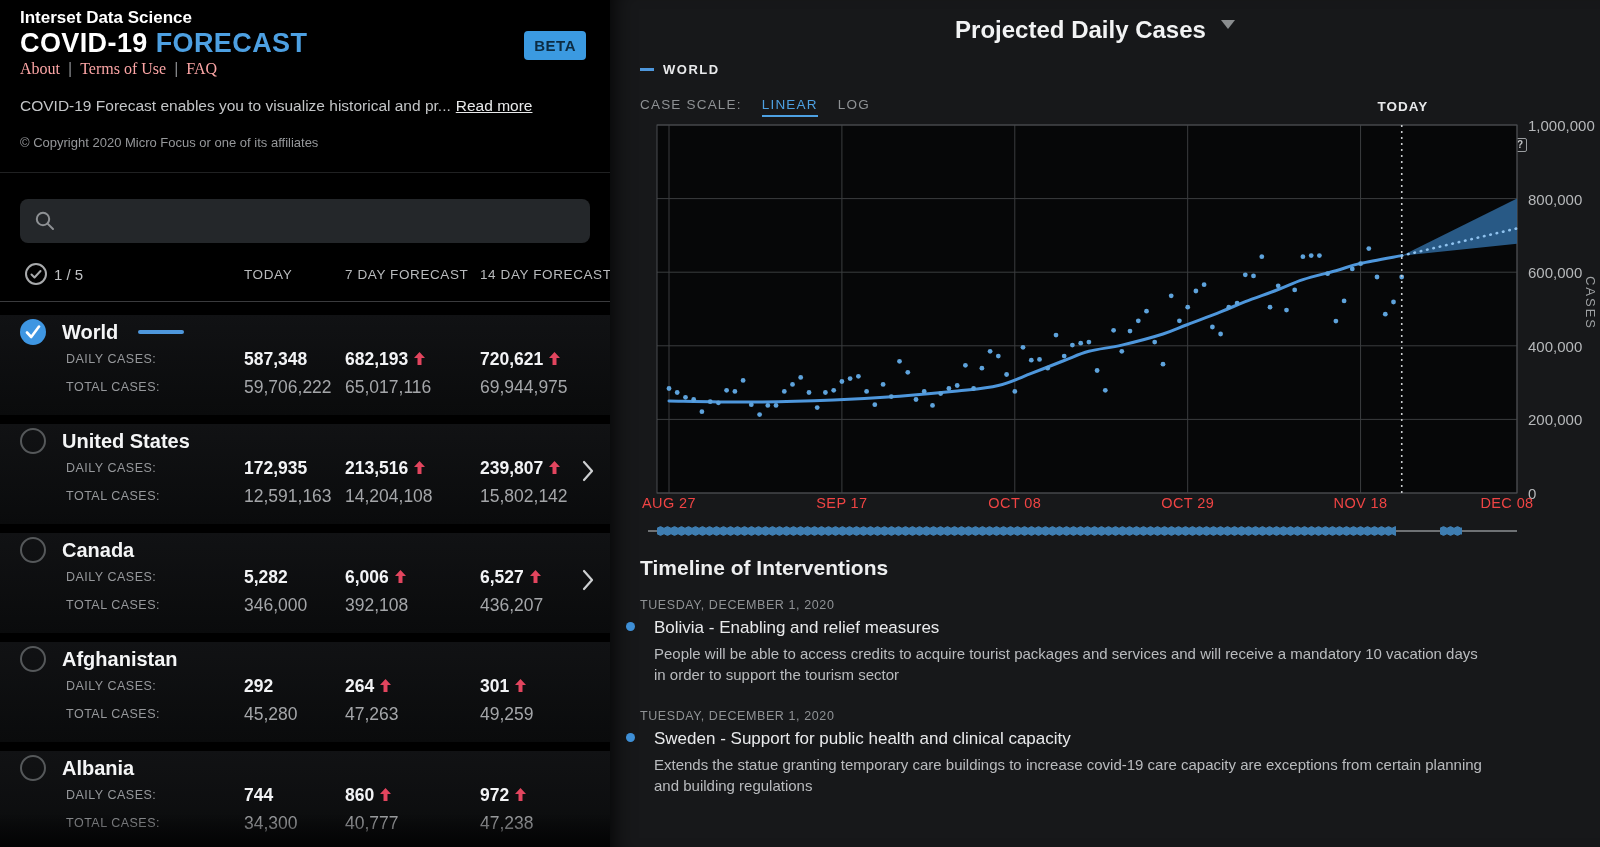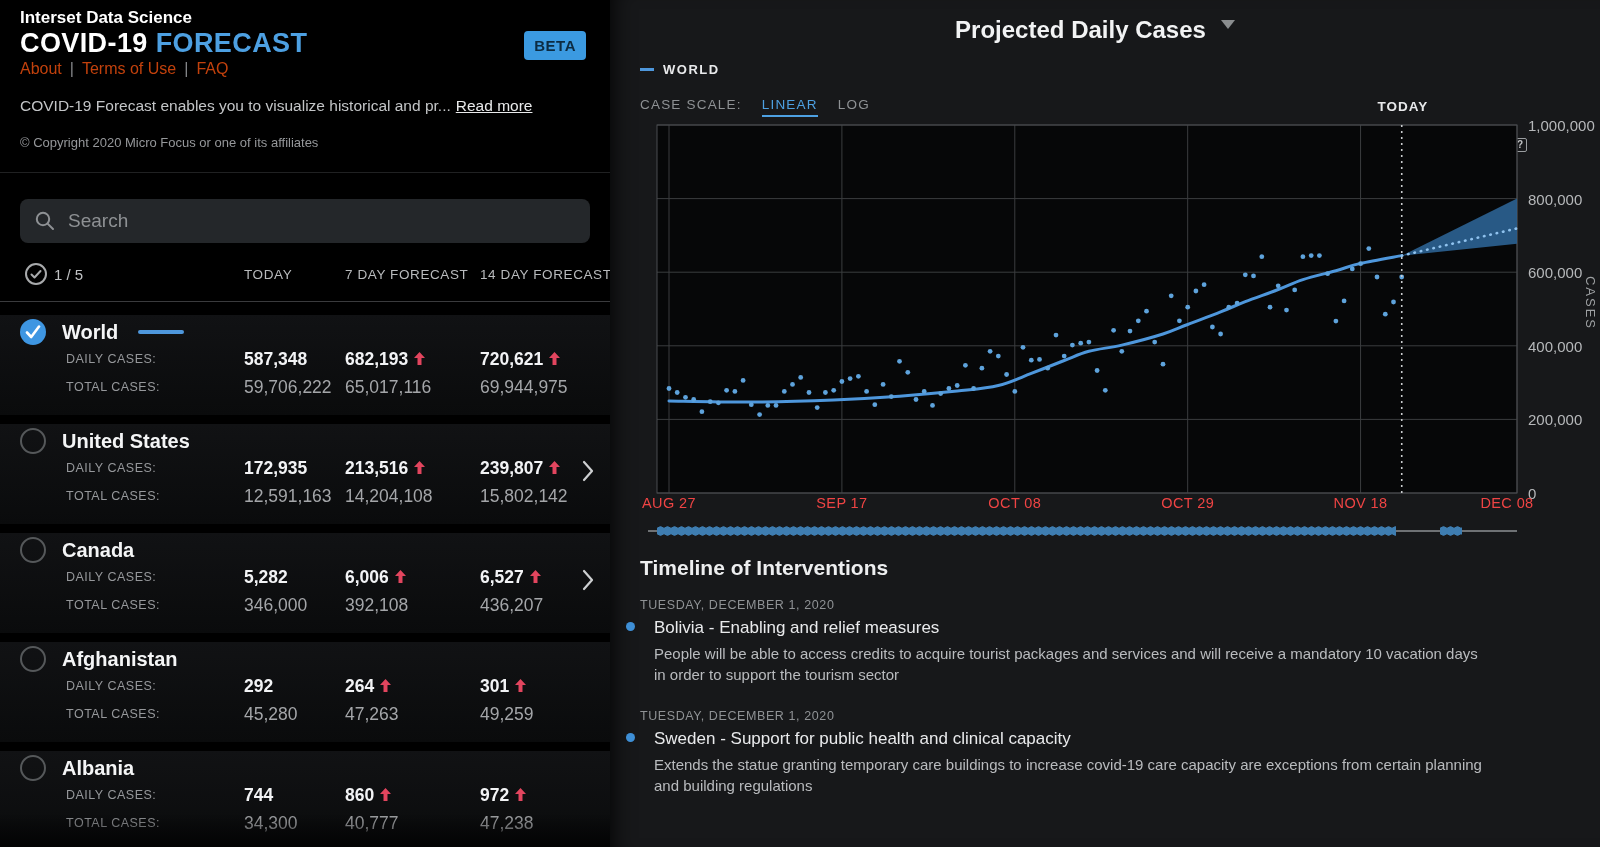--- a/index.html
+++ b/index.html
@@ -7,21 +7,21 @@
   body { font-family:"Liberation Sans", sans-serif; color:#e8e9ea; }
   .app { position:relative; width:1392px; height:847px; display:flex; }
 
   
   .sidebar { position:relative; width:610px; height:847px; background:#000; flex:none; }
   .org { position:absolute; left:20px; top:8px; font-size:17px; font-weight:700; color:#fff; }
   .h1 { position:absolute; left:20px; top:28px; font-size:27px; font-weight:800; letter-spacing:.4px; color:#fff; white-space:nowrap; }
   .h1 .blue { color:#4da0e2; }
   .beta { position:absolute; right:24px; top:31px; background:#3b9ae1; color:#0c2b42; font-size:15px; font-weight:800; padding:6px 10px; border-radius:4px; letter-spacing:.5px; }
   .nav { position:absolute; left:20px; top:60px; font-size:16px; color:#c9cbcd; }
-  .nav a { color:#c2410c; text-decoration:none; cursor:pointer; }
+  .nav a { color:#fca5a5; text-decoration:none; cursor:pointer;font-family:Liberation Serif, serif; }
   .nav .sep { color:#85878a; margin:0 8px; }
   .desc { position:absolute; left:20px; top:97px; font-size:15.5px; color:#c3c5c7; white-space:nowrap; }
   .readmore { color:#e9eaeb; text-decoration:underline; margin-left:5px; cursor:pointer; }
   .copyright { position:absolute; left:20px; top:135px; font-size:13px; color:#95979a; }
   .hdr-sep { position:absolute; left:0; right:0; top:172px; height:1px; background:#202122; }
 
   .searchbox { position:absolute; left:20px; right:20px; top:199px; height:44px; background:#24272a; border-radius:8px; display:flex; align-items:center; padding:0 14px; }
   .searchbox svg { flex:none; margin-right:12px; }
   .searchbox input { background:transparent; border:none; outline:none; color:#d6d8da; font-size:19px; width:100%; font-family:"Liberation Sans",sans-serif; }
   .searchbox input::placeholder { color:#8e9194; }
@@ -105,21 +105,20 @@
       <span>COVID-19 Forecast enables you to visualize historical and pr...</span><span class="readmore">Read more</span>
     </div>
     <div class="copyright">© Copyright 2020 Micro Focus or one of its affiliates</div>
     <div class="hdr-sep"></div>
 
     <div class="searchbox">
       <svg width="22" height="22" viewBox="0 0 22 22">
         <circle cx="9" cy="9" r="6.2" fill="none" stroke="#8e9194" stroke-width="2"></circle>
         <line x1="13.6" y1="13.6" x2="19" y2="19" stroke="#8e9194" stroke-width="2" stroke-linecap="round"></line>
       </svg>
-      <input placeholder="Search" style="">
     </div>
 
     <div class="list-header">
       <span class="allcheck">
         <svg width="24" height="24" viewBox="0 0 24 24">
           <circle cx="12" cy="12" r="10" fill="none" stroke="#a8aaac" stroke-width="2"></circle>
           <path d="M7.5 12.5 l3 3 l6-6.5" fill="none" stroke="#a8aaac" stroke-width="2" stroke-linecap="round" stroke-linejoin="round"></path>
         </svg>
       </span>
       <span class="count">1 / 5</span>

